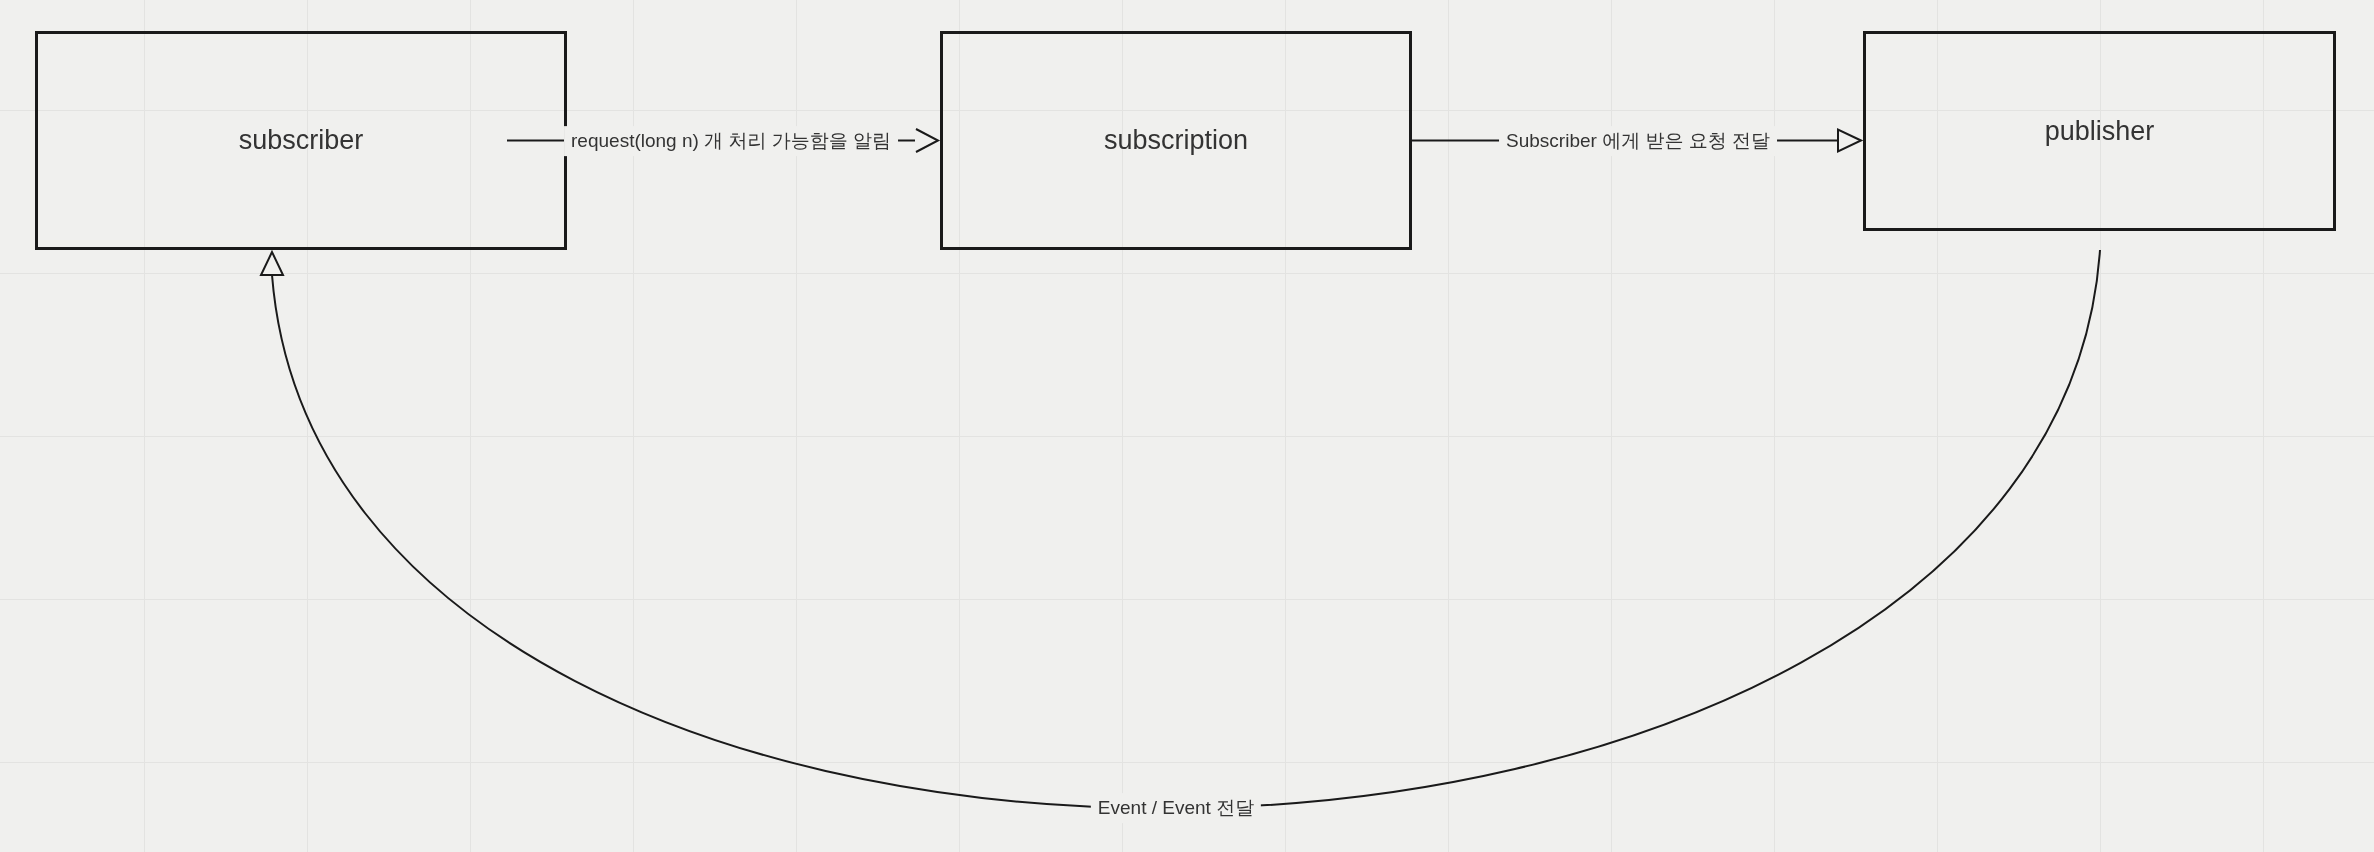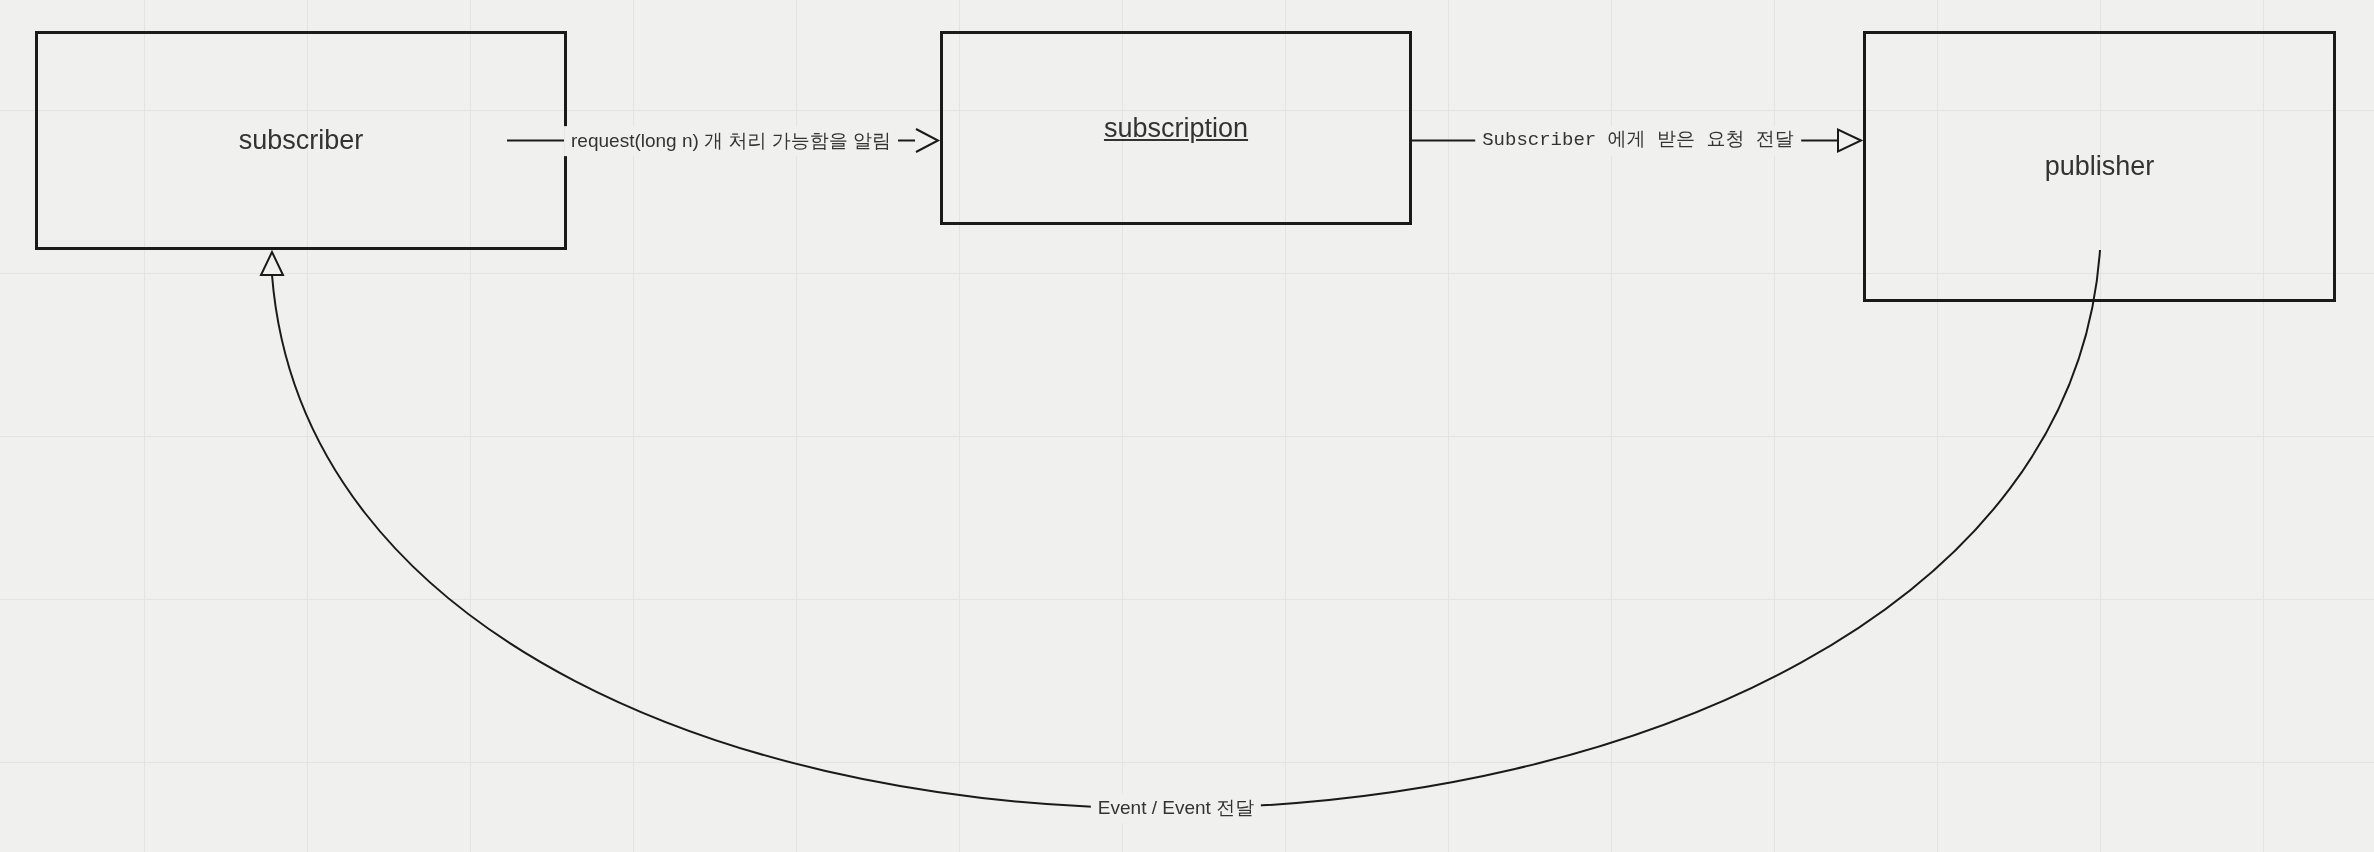--- a/index.html
+++ b/index.html
@@ -49,24 +49,24 @@
     transform: translate(-50%, -50%);
     background: var(--canvas-bg);
     font-size: 19px;
     line-height: 1.25;
     padding: 3px 7px;
     white-space: nowrap;
     z-index: 3;
     color: var(--text);
   }
   #node-subscriber   { left: 35px;   top: 31px; width: 532px; height: 219px; align-items: center; }
-  #node-subscription { left: 940px;  top: 31px; width: 472px; height: 194px; text-decoration: underline; }
-  #node-publisher    { left: 1863px; top: 31px; width: 473px; height: 271px; }
+  #node-subscription { left: 940px;  top: 31px; width: 472px; height: 219px; }
+  #node-publisher    { left: 1863px; top: 31px; width: 473px; height: 200px; }
   #edge-label-request  { left: 731px;  top: 141px; }
-  #edge-label-forward  { left: 1638px; top: 141px; font-family: Liberation Mono, monospace; }
+  #edge-label-forward  { left: 1638px; top: 141px; }
   #edge-label-event    { left: 1176px; top: 808px; }
 </style>
 </head>
 <body>
 
 <svg class="edge-layer" viewBox="0 0 2374 852" xmlns="http://www.w3.org/2000/svg">
 
   <line x1="507" y1="140.5" x2="915" y2="140.5" stroke="var(--stroke)" stroke-width="2"></line>
   <polyline points="916,129 938,140.5 916,152" fill="none" stroke="var(--stroke)" stroke-width="2"></polyline>
 

